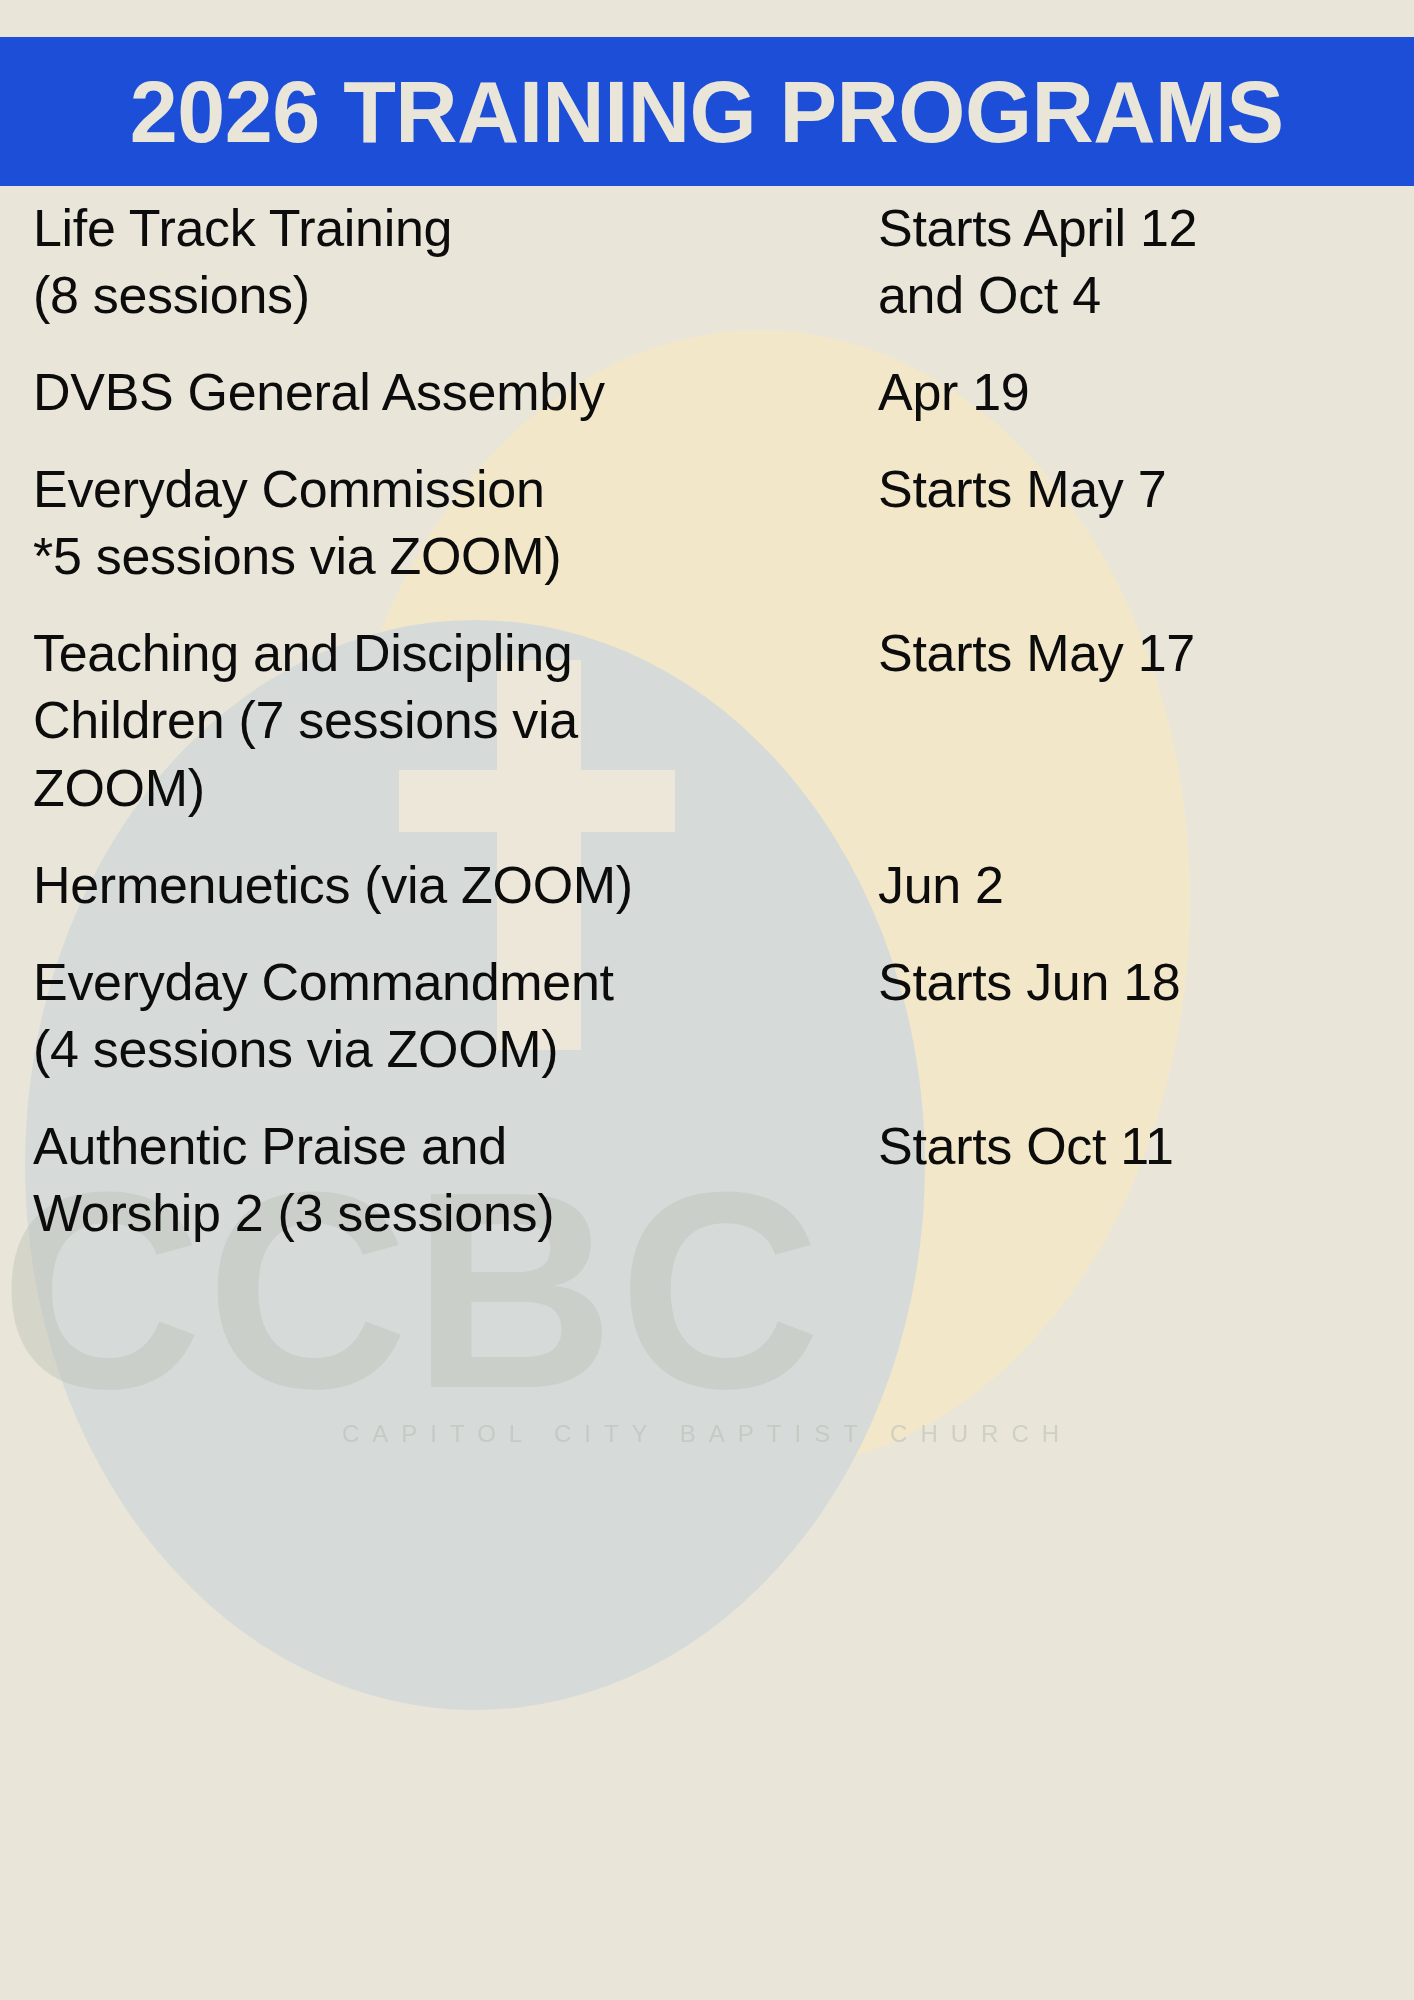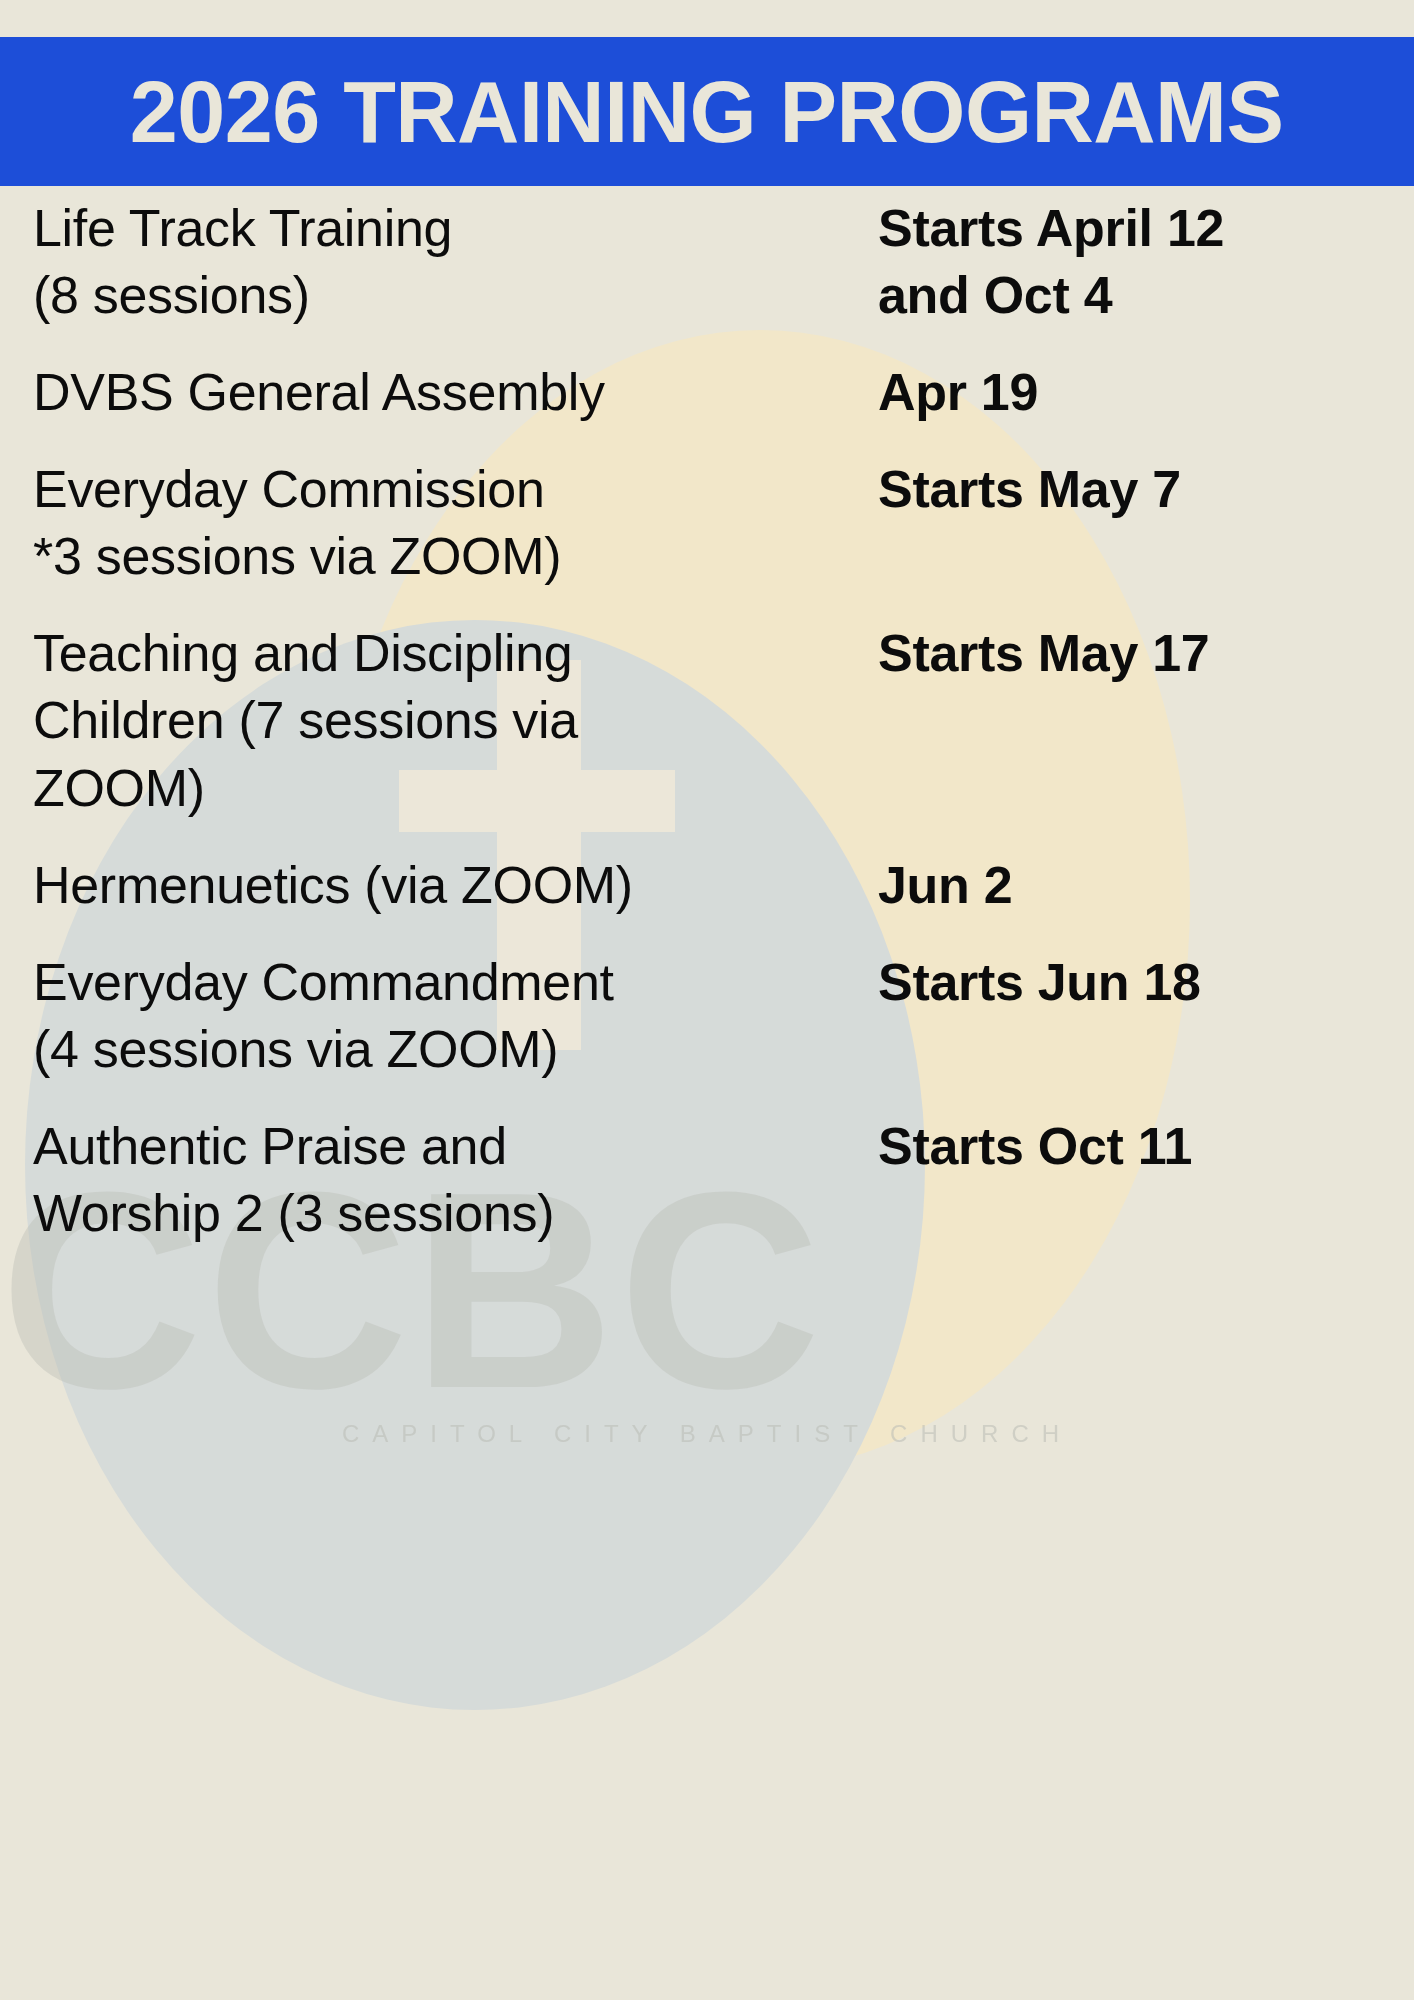--- a/index.html
+++ b/index.html
@@ -136,21 +136,21 @@
     line-height: 1.29;
     color: #0c0c0c;
     font-weight: 400;
     letter-spacing: -0.3px;
   }
   .program-date {
     flex: 1 1 auto;
     font-size: 52px;
     line-height: 1.29;
     color: #0c0c0c;
-    font-weight: 700;
+    font-weight: 400;
     letter-spacing: -0.3px;
   }
   .line2 { display: block; }
 </style>
 </head>
 <body>
 
 <div class="poster">
 
   <div class="bg-layer">
@@ -184,21 +184,21 @@
         <span class="line2">DVBS General Assembly</span>
       </div>
       <div class="program-date">
         <span class="line2">Apr 19</span>
       </div>
     </div>
 
     <div class="program-row">
       <div class="program-name">
         <span class="line2">Everyday Commission</span>
-        <span class="line2">*3 sessions via ZOOM)</span>
+        <span class="line2">*5 sessions via ZOOM)</span>
       </div>
       <div class="program-date">
         <span class="line2">Starts May 7</span>
       </div>
     </div>
 
     <div class="program-row">
       <div class="program-name">
         <span class="line2">Teaching and Discipling</span>
         <span class="line2">Children (7 sessions via</span>

